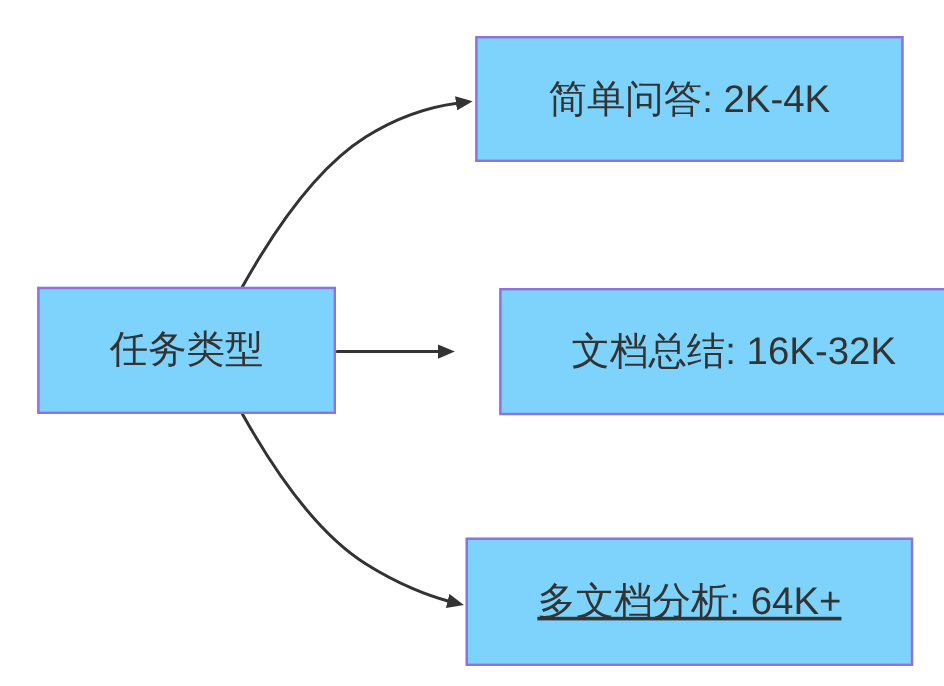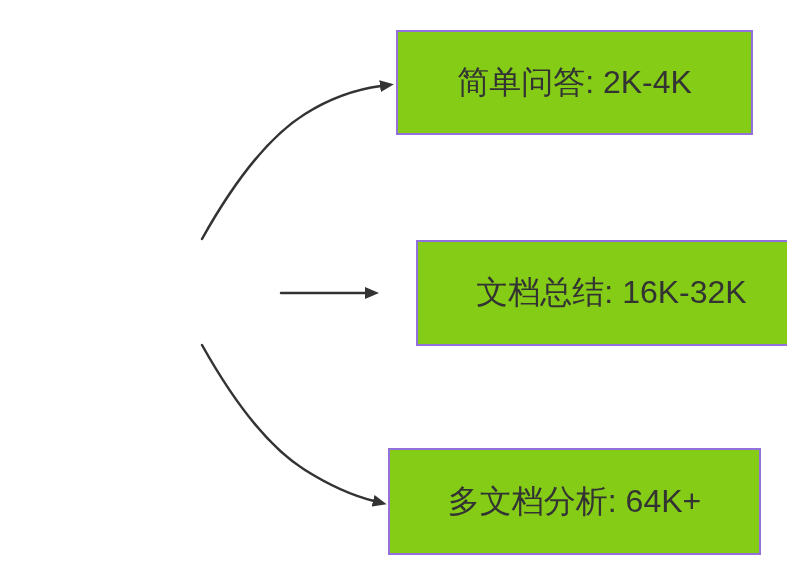--- a/index.html
+++ b/index.html
@@ -20,51 +20,54 @@
   .edges {
     position: absolute;
     left: 0;
     top: 0;
     width: 787px;
     height: 572px;
   }
   .node {
     position: absolute;
     box-sizing: border-box;
-    background: #84cc16;
+    background: #7dd3fc;
     border: 2px solid #9370DB;
     display: flex;
     align-items: center;
     justify-content: center;
     color: #333333;
     font-size: 32px;
     white-space: nowrap;
     text-align: center;
   }
   .node-root     { left: 31px;  top: 239px; width: 249px; height: 106px; }
   .node-branch-1 { left: 396px; top: 30px;  width: 357px; height: 105px; }
   .node-branch-2 { left: 380px; top: 240px; width: 391px; height: 106px; margin-left: 36px; }
-  .node-branch-3 { left: 388px; top: 448px; width: 373px; height: 107px; }
+  .node-branch-3 { left: 388px; top: 448px; width: 373px; height: 107px; text-decoration: underline; }
 </style>
 </head>
 <body>
 
 <div class="canvas">
 
   <svg class="edges" width="787" height="572" viewBox="0 0 787 572" xmlns="http://www.w3.org/2000/svg">
     <defs>
       <marker id="arrowhead" viewBox="0 0 14 12" refX="1" refY="6" markerWidth="14" markerHeight="12" markerUnits="userSpaceOnUse" orient="auto">
         <path d="M0,0 L14,6 L0,12 Z" fill="#333333"></path>
       </marker>
     </defs>
     <path d="M 202 239 C 230 189 265 139 305 114 C 332 97 358 89 381 86" fill="none" stroke-width="2.5" stroke-linecap="round" marker-end="url(#arrowhead)" stroke="#333333"></path>
     <path d="M 281 293 L 366 293" fill="none" stroke-width="2.5" stroke-linecap="round" marker-end="url(#arrowhead)" stroke="#333333"></path>
     <path d="M 202 345 C 230 395 265 445 305 470 C 332 487 358 497 374 501" fill="none" stroke-width="2.5" stroke-linecap="round" marker-end="url(#arrowhead)" stroke="#333333"></path>
   </svg>
 
+  <div class="node node-root">
+    <span>任务类型</span>
+  </div>
 
   <div class="node node-branch-1">
     <span>简单问答: 2K-4K</span>
   </div>
 
   <div class="node node-branch-2">
     <span>文档总结: 16K-32K</span>
   </div>
 
   <div class="node node-branch-3">

